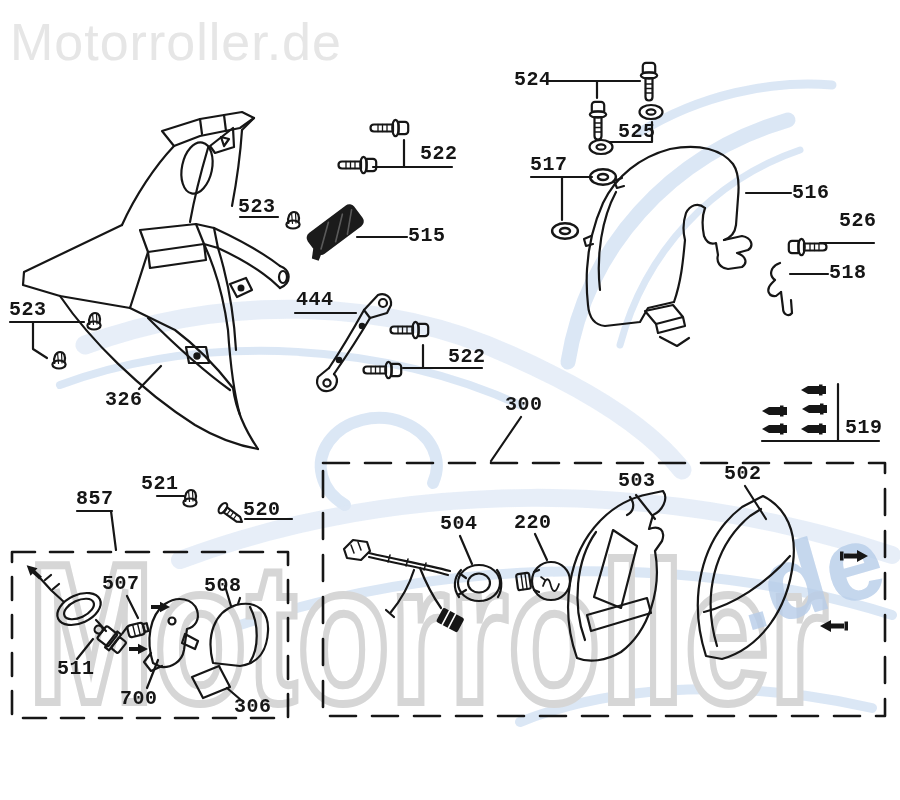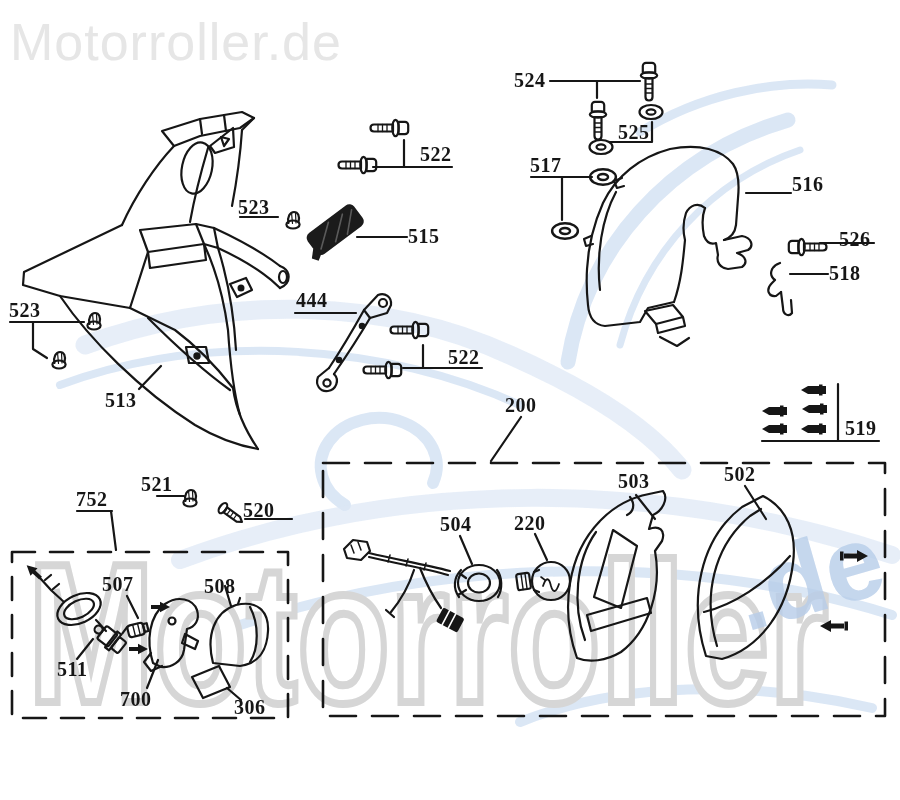--- a/index.html
+++ b/index.html
@@ -1,19 +1,19 @@
 <!DOCTYPE html>
 <html><head>
 <meta charset="utf-8">
 <style>
   html,body{margin:0;padding:0;background:#fff;}
   #stage{position:relative;width:900px;height:800px;background:#ffffff;overflow:hidden;
          font-family:"Liberation Sans",sans-serif;}
   #art{position:absolute;left:0;top:0;}
-  .callout{position:absolute;font-family:Liberation Serif, serif;font-weight:bold;
+  .callout{position:absolute;font-family:Liberation Mono, monospace;font-weight:bold;
            font-size:20px;color:#161616;letter-spacing:.5px;white-space:nowrap;line-height:1;}
 </style>
 </head>
 <body>
 
 <div id="stage">
 
 <svg id="art" width="900" height="800" viewBox="0 0 900 800">
   <defs>
     <g id="bolt">
@@ -269,30 +269,30 @@
     </g>
   </g>
 </svg>
 
 <div class="callout" style="left:420px;top:144px">522</div>
 <div class="callout" style="left:238px;top:197px">523</div>
 <div class="callout" style="left:408px;top:226px">515</div>
 <div class="callout" style="left:296px;top:290px">444</div>
 <div class="callout" style="left:448px;top:347px">522</div>
 <div class="callout" style="left:9px;top:300px">523</div>
-<div class="callout" style="left:105px;top:390px">513</div>
+<div class="callout" style="left:105px;top:390px">326</div>
 <div class="callout" style="left:141px;top:474px">521</div>
-<div class="callout" style="left:76px;top:489px">752</div>
+<div class="callout" style="left:76px;top:489px">857</div>
 <div class="callout" style="left:243px;top:500px">520</div>
-<div class="callout" style="left:505px;top:395px">200</div>
+<div class="callout" style="left:505px;top:395px">300</div>
 <div class="callout" style="left:514px;top:70px">524</div>
 <div class="callout" style="left:618px;top:122px">525</div>
 <div class="callout" style="left:530px;top:155px">517</div>
-<div class="callout" style="left:792px;top:174px">516</div>
-<div class="callout" style="left:839px;top:229px">526</div>
+<div class="callout" style="left:792px;top:183px">516</div>
+<div class="callout" style="left:839px;top:211px">526</div>
 <div class="callout" style="left:829px;top:263px">518</div>
 <div class="callout" style="left:845px;top:418px">519</div>
 <div class="callout" style="left:102px;top:574px">507</div>
 <div class="callout" style="left:204px;top:576px">508</div>
 <div class="callout" style="left:57px;top:659px">511</div>
 <div class="callout" style="left:120px;top:689px">700</div>
 <div class="callout" style="left:234px;top:697px">306</div>
 <div class="callout" style="left:440px;top:514px">504</div>
 <div class="callout" style="left:514px;top:513px">220</div>
 <div class="callout" style="left:618px;top:471px">503</div>

